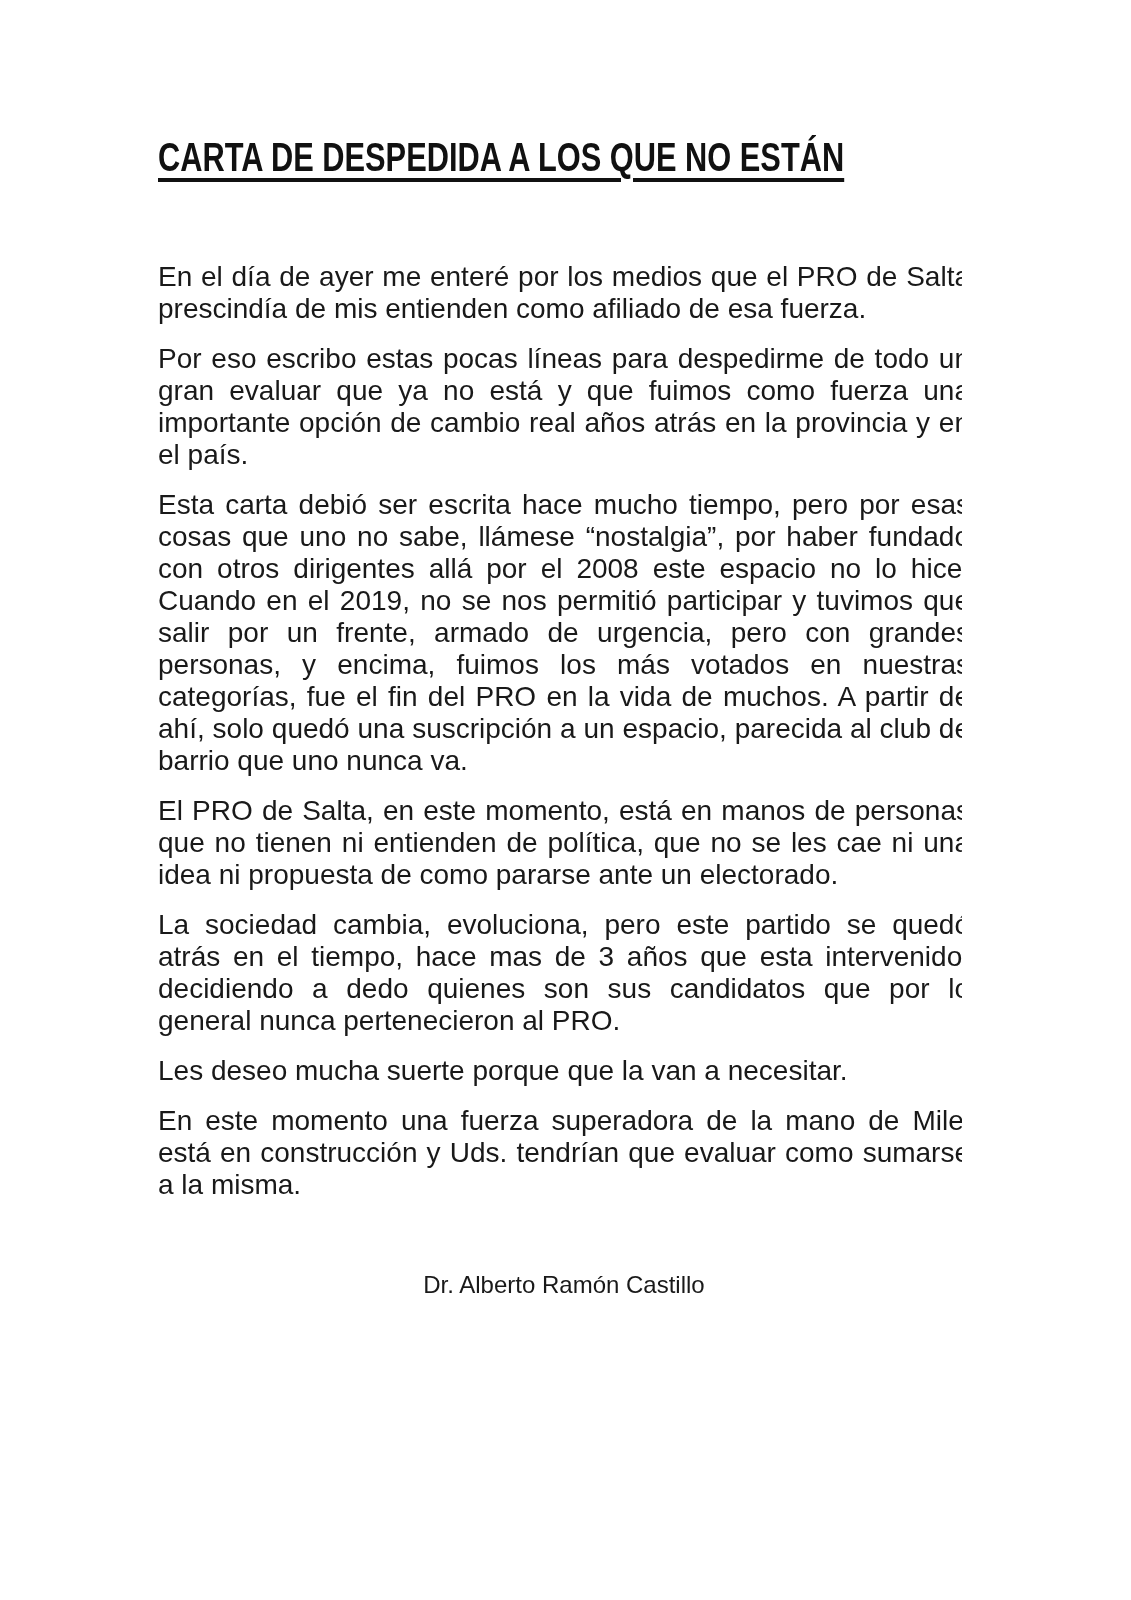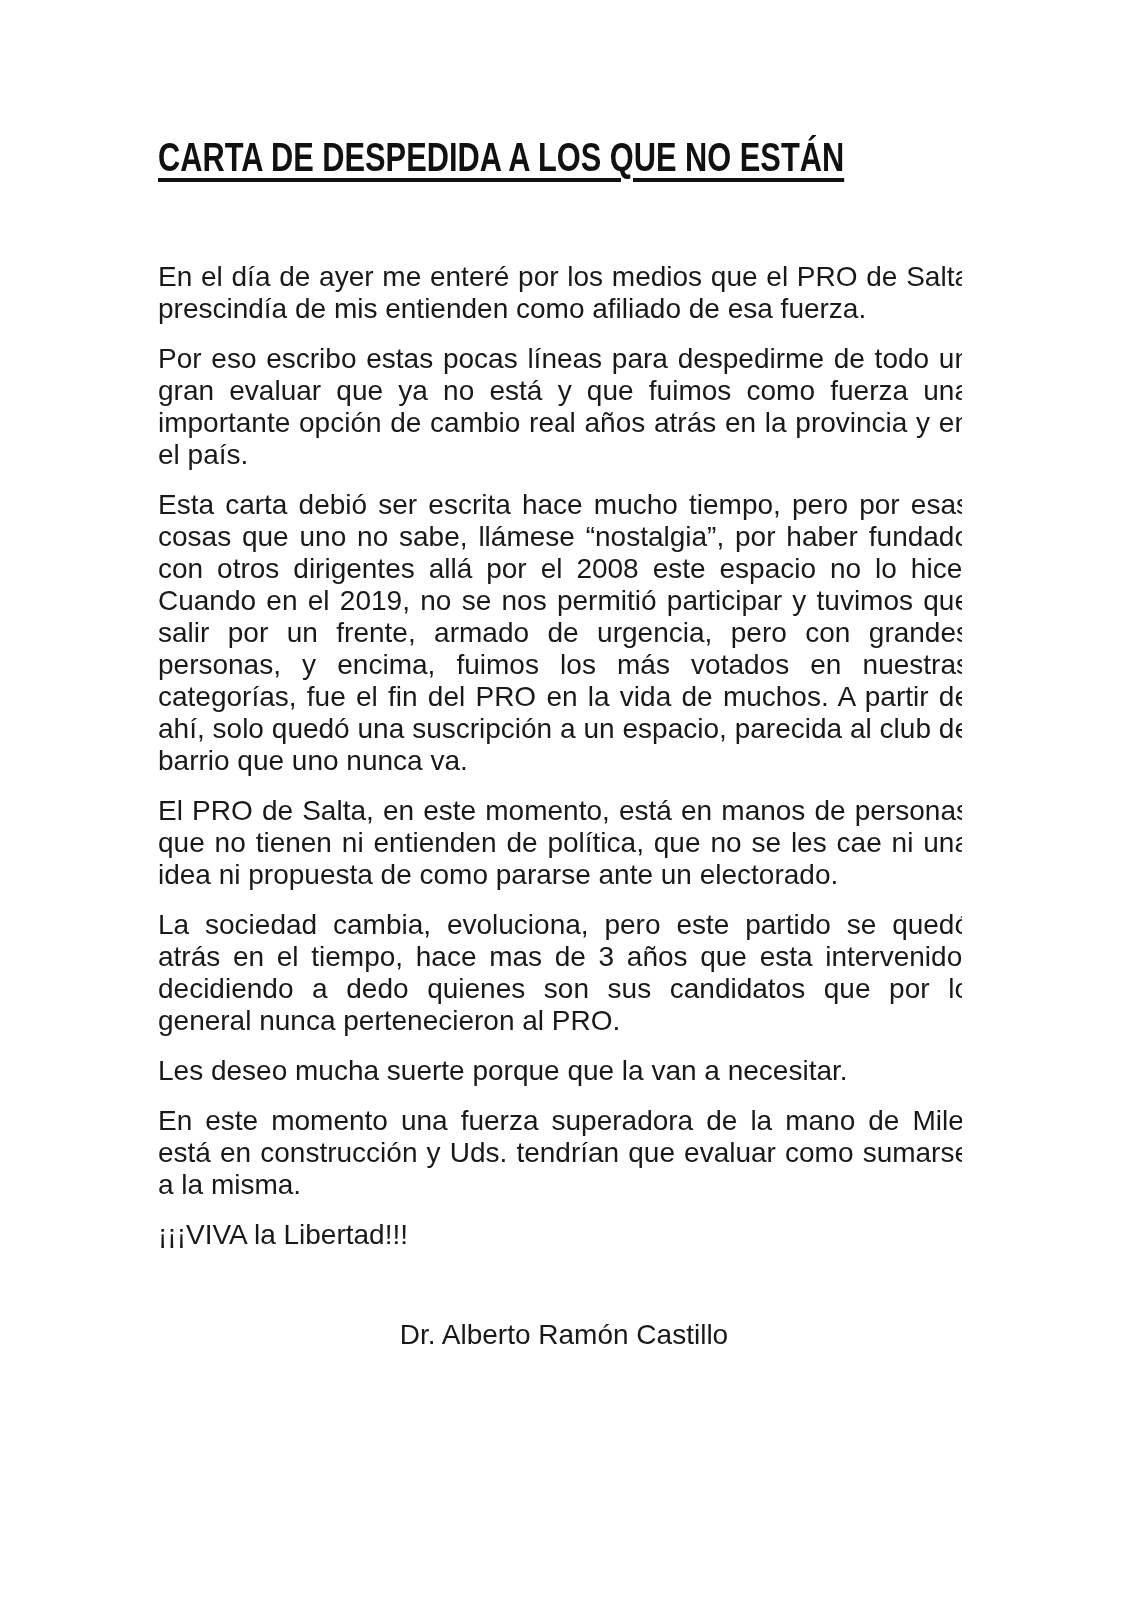--- a/index.html
+++ b/index.html
@@ -46,38 +46,37 @@
     text-justify: inter-word;
   }
   p.salute {
     margin: 0 0 18px 0;
     font-size: 28px;
     line-height: 32px;
     text-align: left;
   }
   p.signature {
     margin: 68px 0 0 0;
-    font-size: 28px;
+    font-size: 24px;
     line-height: 32px;
     text-align: center;
   }
 </style>
 </head>
 <body>
 
 <div class="page">
   <div class="content">
 
     <h1 class="doc-title"><span class="title-inner">CARTA DE DESPEDIDA A LOS QUE NO ESTÁN</span></h1>
 
     <p class="para">En el día de ayer me enteré por los medios que el PRO de Salta prescindía de mis entienden como afiliado de esa fuerza.</p>
     <p class="para">Por eso escribo estas pocas líneas para despedirme de todo un gran evaluar que ya no está y que fuimos como fuerza una importante opción de cambio real años atrás en la provincia y en el país.</p>
     <p class="para">Esta carta debió ser escrita hace mucho tiempo, pero por esas cosas que uno no sabe, llámese “nostalgia”, por haber fundado con otros dirigentes allá por el 2008 este espacio no lo hice. Cuando en el 2019, no se nos permitió participar y tuvimos que salir por un frente, armado de urgencia, pero con grandes personas, y encima, fuimos los más votados en nuestras categorías, fue el fin del PRO en la vida de muchos. A partir de ahí, solo quedó una suscripción a un espacio, parecida al club de barrio que uno nunca va.</p>
     <p class="para">El PRO de Salta, en este momento, está en manos de personas que no tienen ni entienden de política, que no se les cae ni una idea ni propuesta de como pararse ante un electorado.</p>
     <p class="para">La sociedad cambia, evoluciona, pero este partido se quedó atrás en el tiempo, hace mas de 3 años que esta intervenido, decidiendo a dedo quienes son sus candidatos que por lo general nunca pertenecieron al PRO.</p>
     <p class="para">Les deseo mucha suerte porque que la van a necesitar.</p>
     <p class="para">En este momento una fuerza superadora de la mano de Milei está en construcción y Uds. tendrían que evaluar como sumarse a la misma.</p>
-    <p class="salute">¡¡¡VIVA la Libertad!!!</p>
 
     <p class="signature">Dr. Alberto Ramón Castillo</p>
 
   </div>
 </div>
 
 </body></html>

